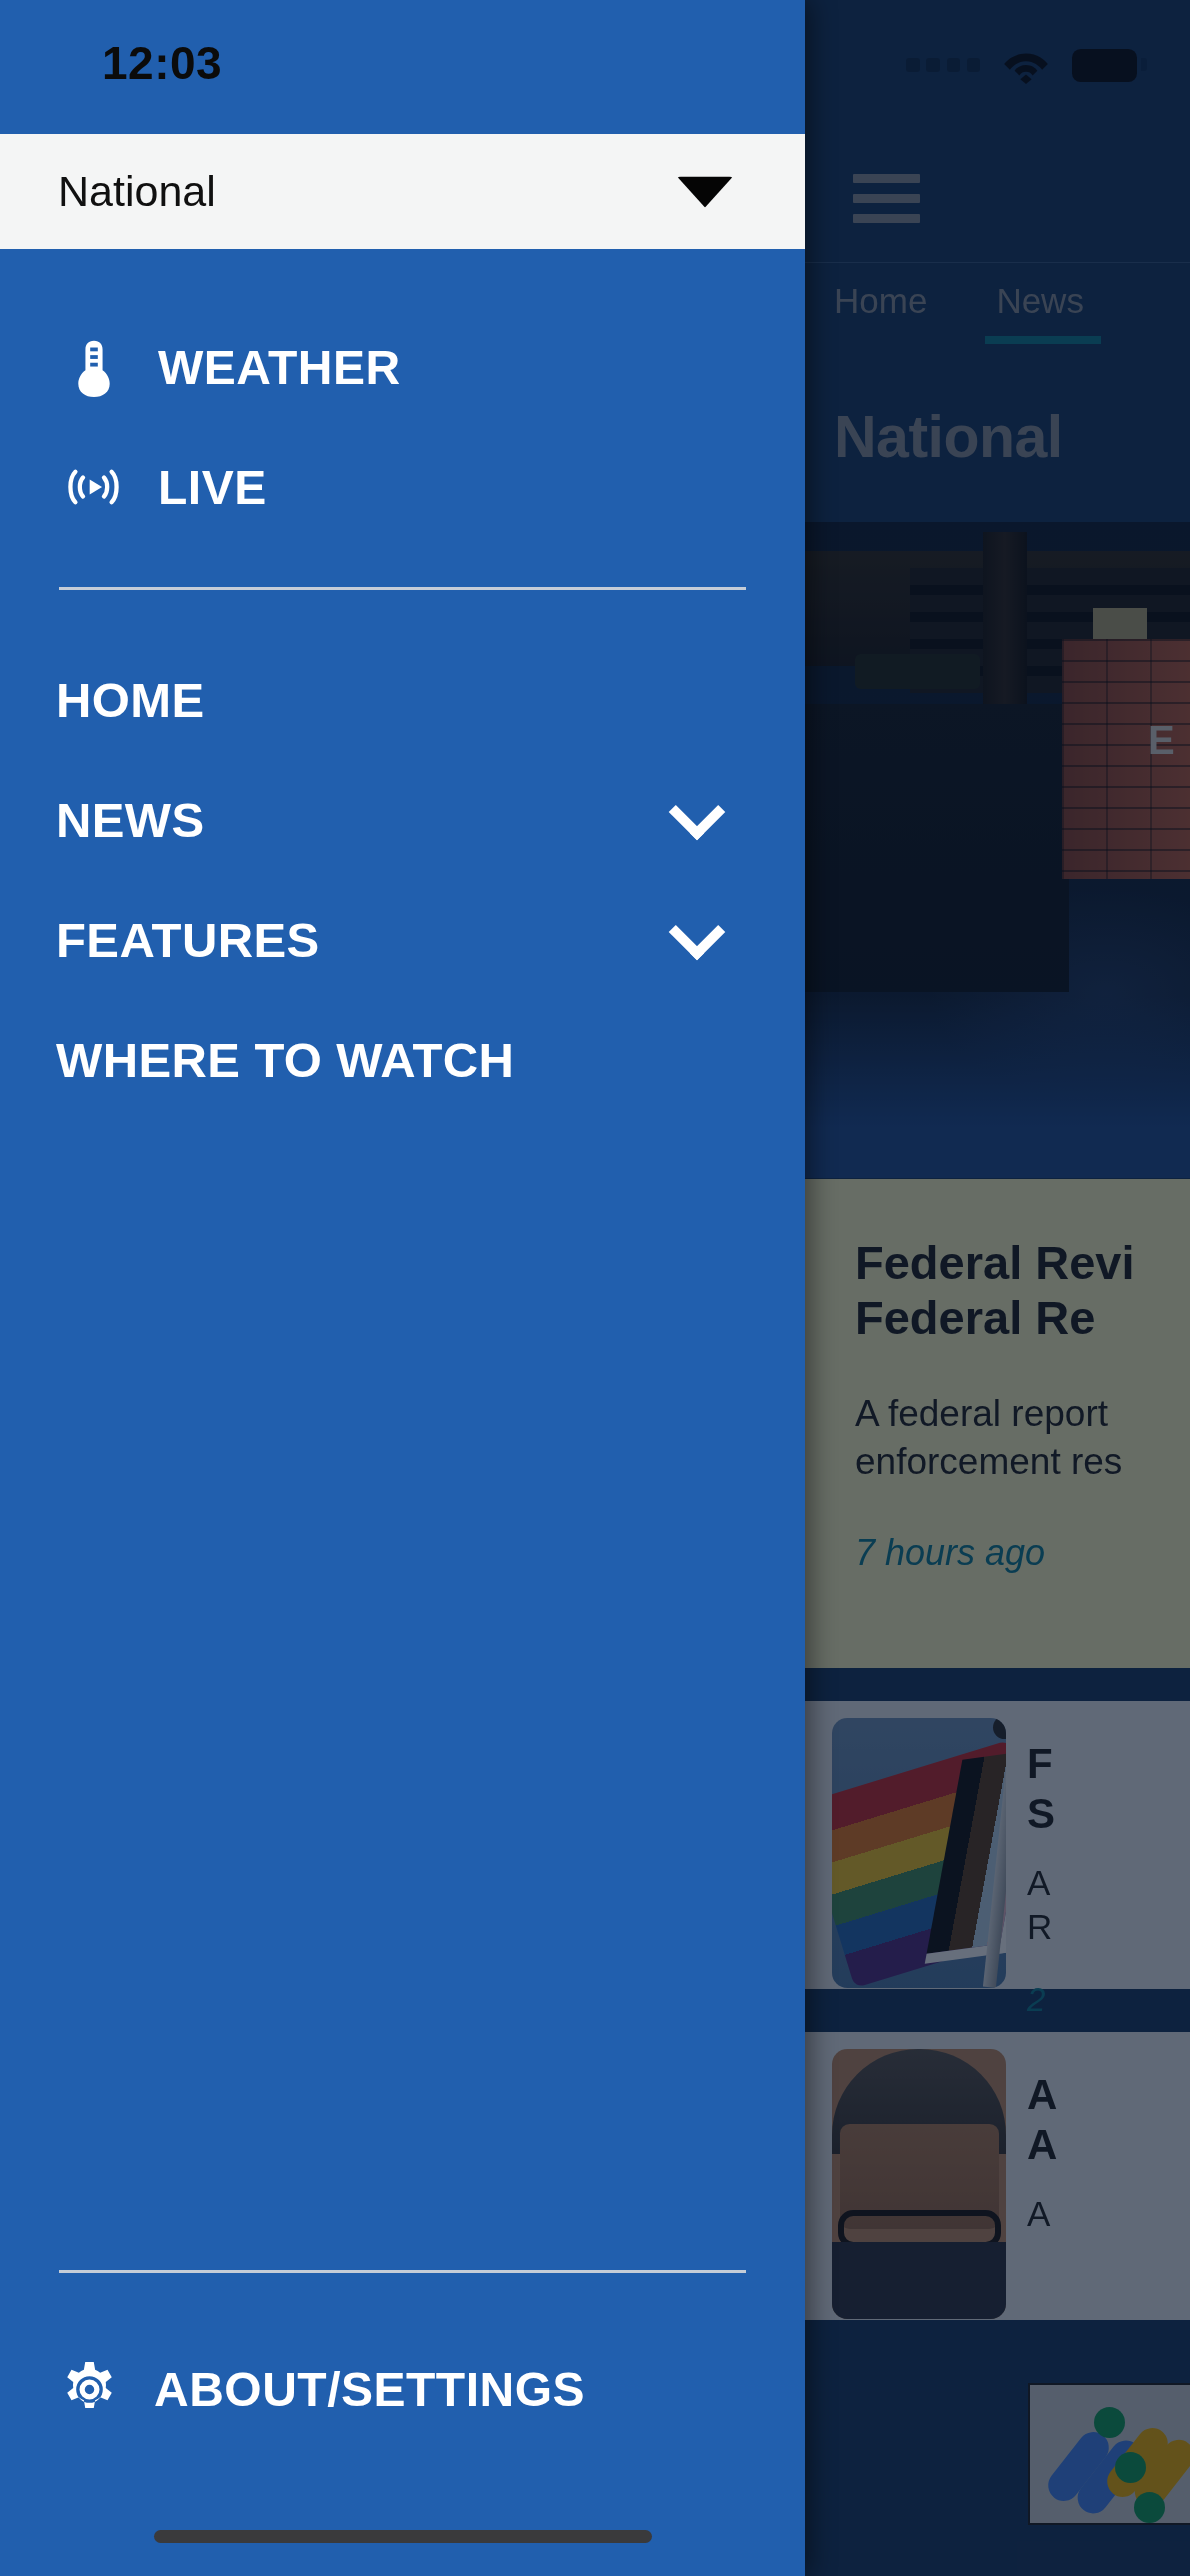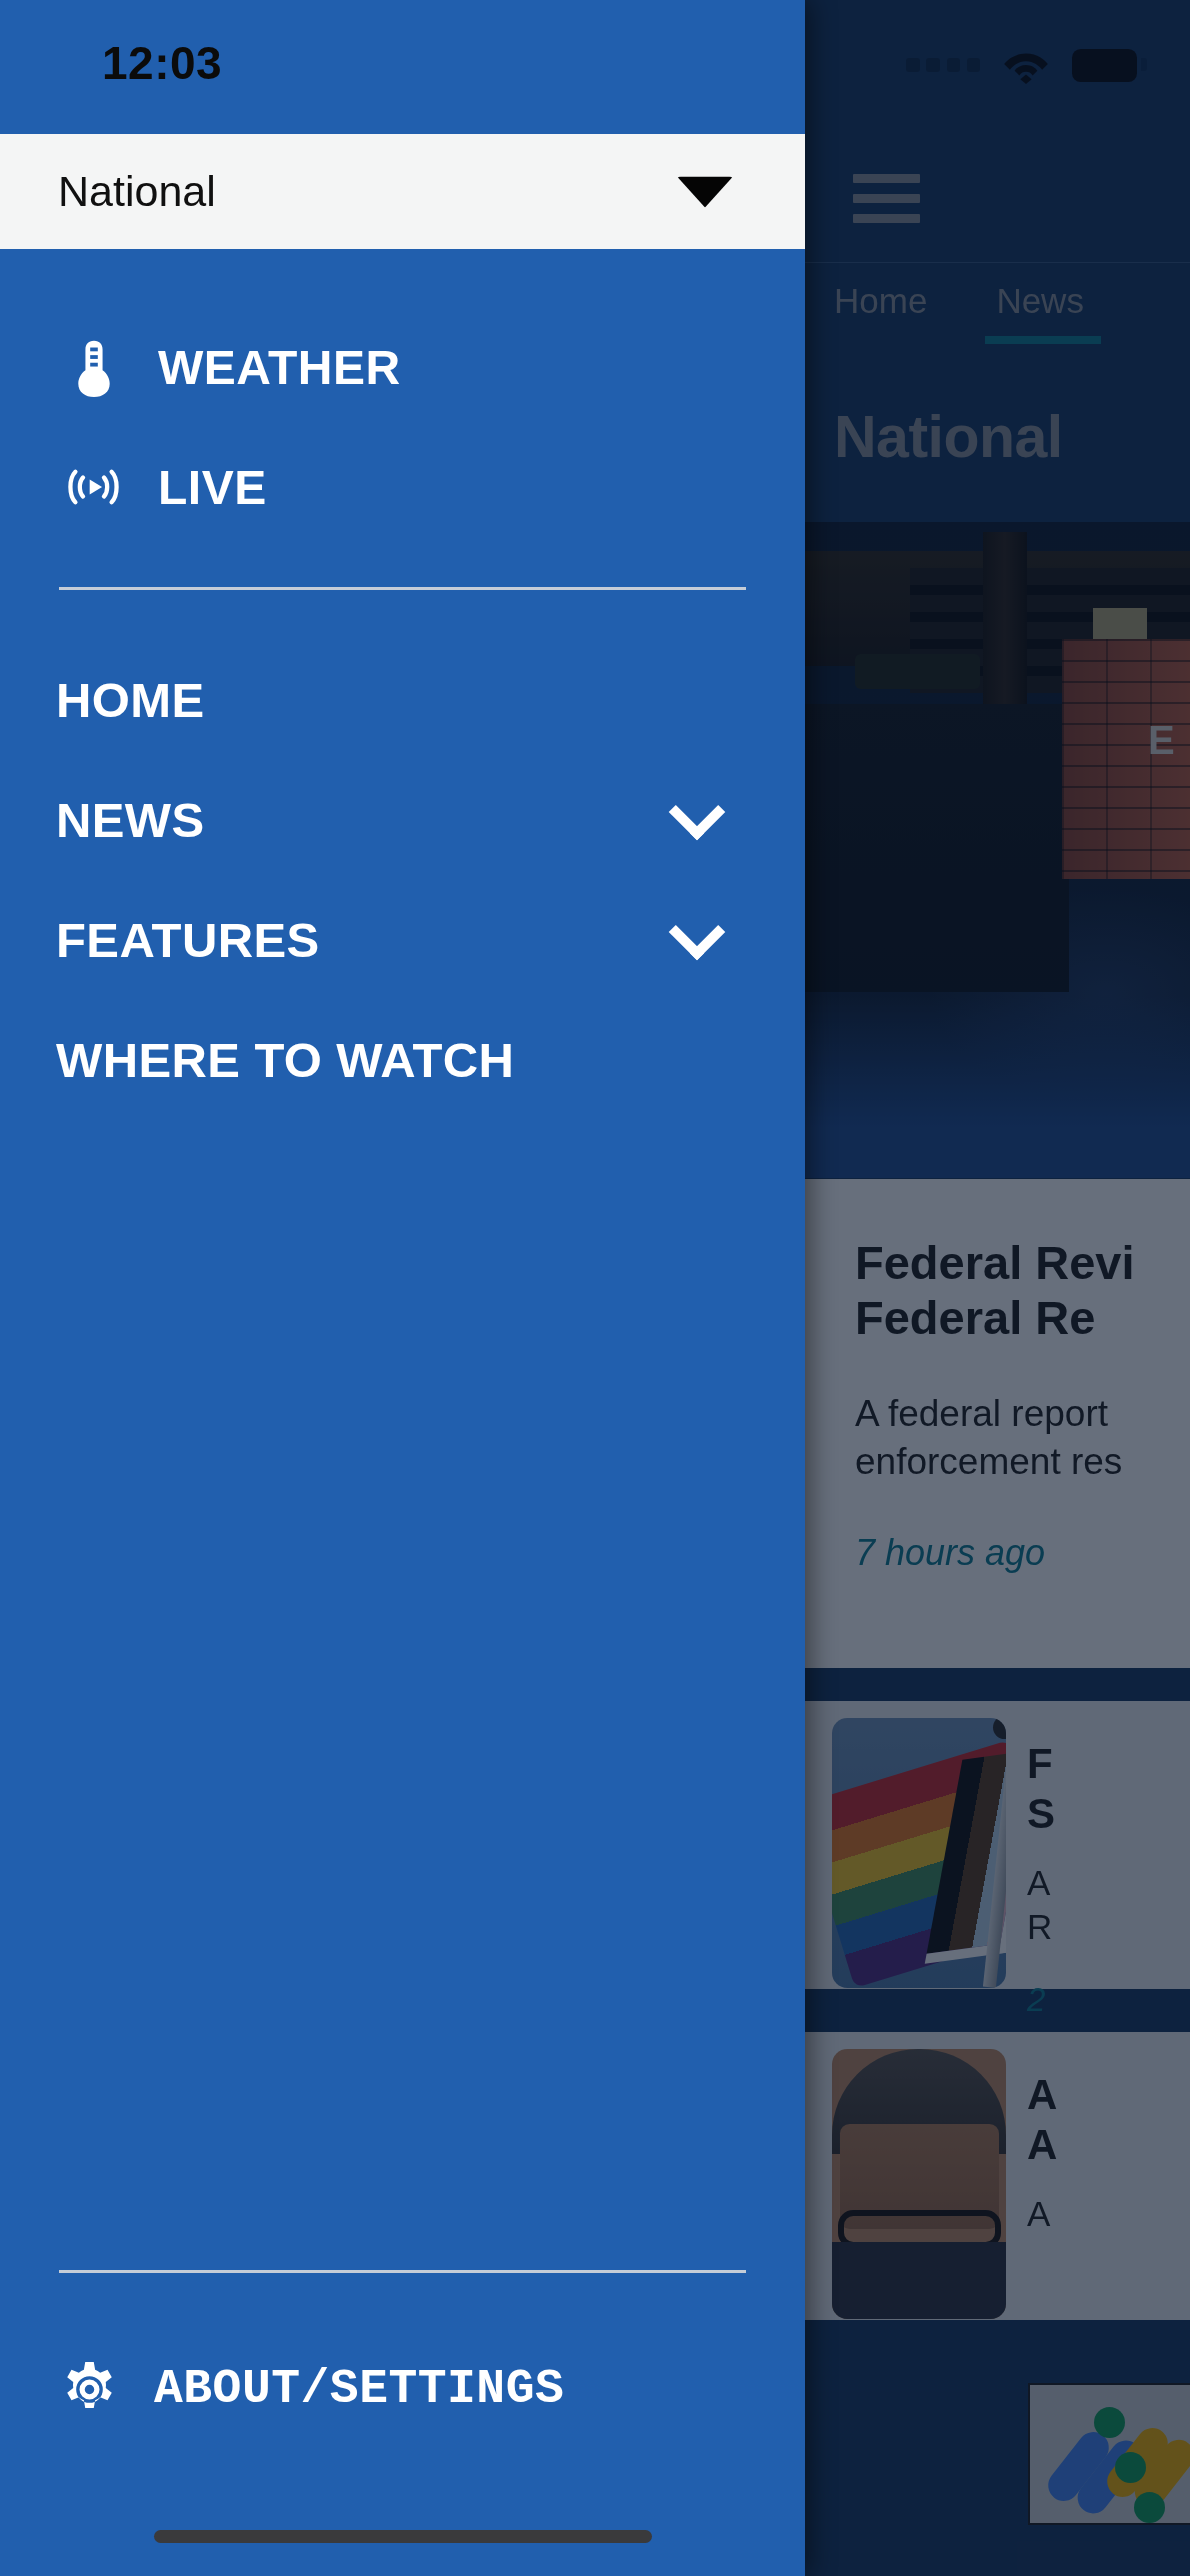--- a/index.html
+++ b/index.html
@@ -101,21 +101,21 @@
     position:absolute; top:182px; left:0; width:264px; height:288px;
     background:linear-gradient(180deg,#10151c,#0a1018);
   }
   .hero-photo .fade {
     position:absolute; left:0; bottom:0; width:385px; height:182px;
     background:linear-gradient(180deg, rgba(20,40,80,0) 0%, #1d4a8f 72%, #1d4a8f 100%);
   }
 
   .card-hero-text {
     position:absolute; top:1179px; left:805px; width:385px; height:489px;
-    background:#ffffff; padding:56px 0 0 50px;
+    background:#fef9c3; padding:56px 0 0 50px;
   }
   .card-hero-text h2 {
     font-size:47px; line-height:1.18; font-weight:bold; color:#1b1b1b;
     white-space:nowrap;
   }
   .card-hero-text p {
     margin-top:44px; font-size:37px; line-height:1.30; color:#1d1d1d;
     white-space:nowrap;
   }
   .card-hero-text .ts {
@@ -259,21 +259,21 @@
   .d-nav .lbl {
     font-size:49px; font-weight:bold; color:#ffffff; letter-spacing:0.4px;
   }
   .chev {
     position:absolute; right:88px; top:50%;
     width:40px; height:40px; border-right:10.5px solid #fff; border-bottom:10.5px solid #fff;
     transform:translateY(-70%) rotate(45deg);
   }
 
   .d-footer {
-    position:absolute; left:0; bottom:127px; width:805px;font-family:Liberation Mono, monospace;
+    position:absolute; left:0; bottom:127px; width:805px;
   }
   .d-footer .d-divider { margin-bottom:56px; }
   .d-footer .d-item { padding-left:52px; }
 
   .home-ind {
     position:absolute; bottom:33px; left:50%; transform:translateX(-50%);
     width:498px; height:13.4px; background:#3a3a3c; border-radius:7.7px;
   }
 
   svg { display:block; }

